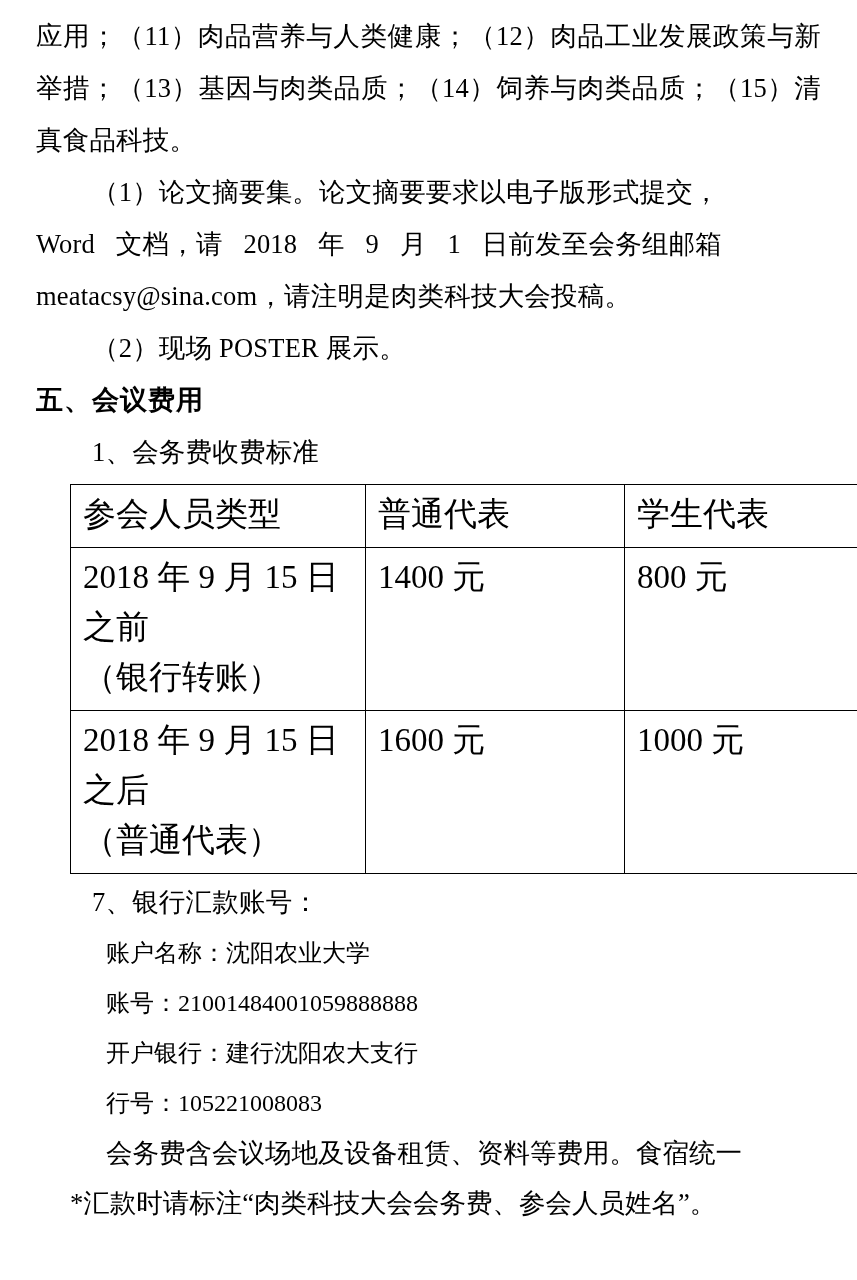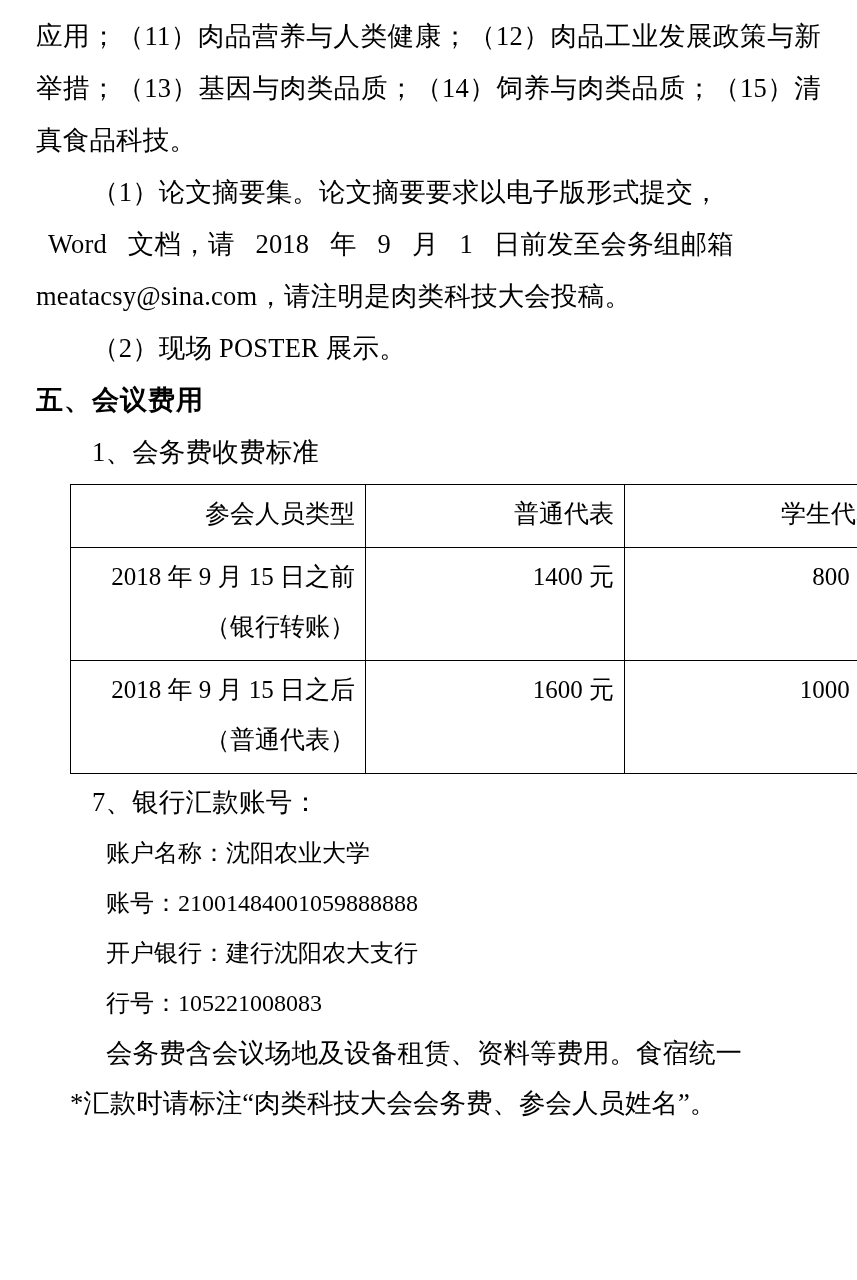--- a/index.html
+++ b/index.html
@@ -45,26 +45,25 @@
     padding: 6px 0 2px 4px;
   }
   table.fees {
     border-collapse: collapse;
     width: 752px;
     margin-left: 30px;
     table-layout: fixed;
   }
   table.fees td {
     border: 1.3px solid #000000;
-    font-size: 25px;
+    font-size: 33px;
     line-height: 50px;
     padding: 4px 10px 8px 12px;
     vertical-align: top;
     height: 50px;
-    text-align: right;
   }
   table.fees td.c1 { width: 272px; }
   table.fees td.c2 { width: 236px; }
   table.fees td.c3 { width: 244px; }
   .cell-line2 {
     display: block;
     text-indent: 0;
   }
   .bank-line {
     font-size: 24px;
@@ -75,21 +74,20 @@
   }
   .note-line {
     font-size: 26.5px;
     line-height: 50px;
     margin: 0;
     text-indent: 34px;
   }
   .wide-spacing {
     
     word-spacing: 14px;
-    margin-left: 12px;
   }
 </style>
 </head>
 <body>
 
 <div class="page">
 
   <p class="para">应用；（11）肉品营养与人类健康；（12）肉品工业发展政策与新举措；（13）基因与肉类品质；（14）饲养与肉类品质；（15）清真食品科技。</p>
 
 

